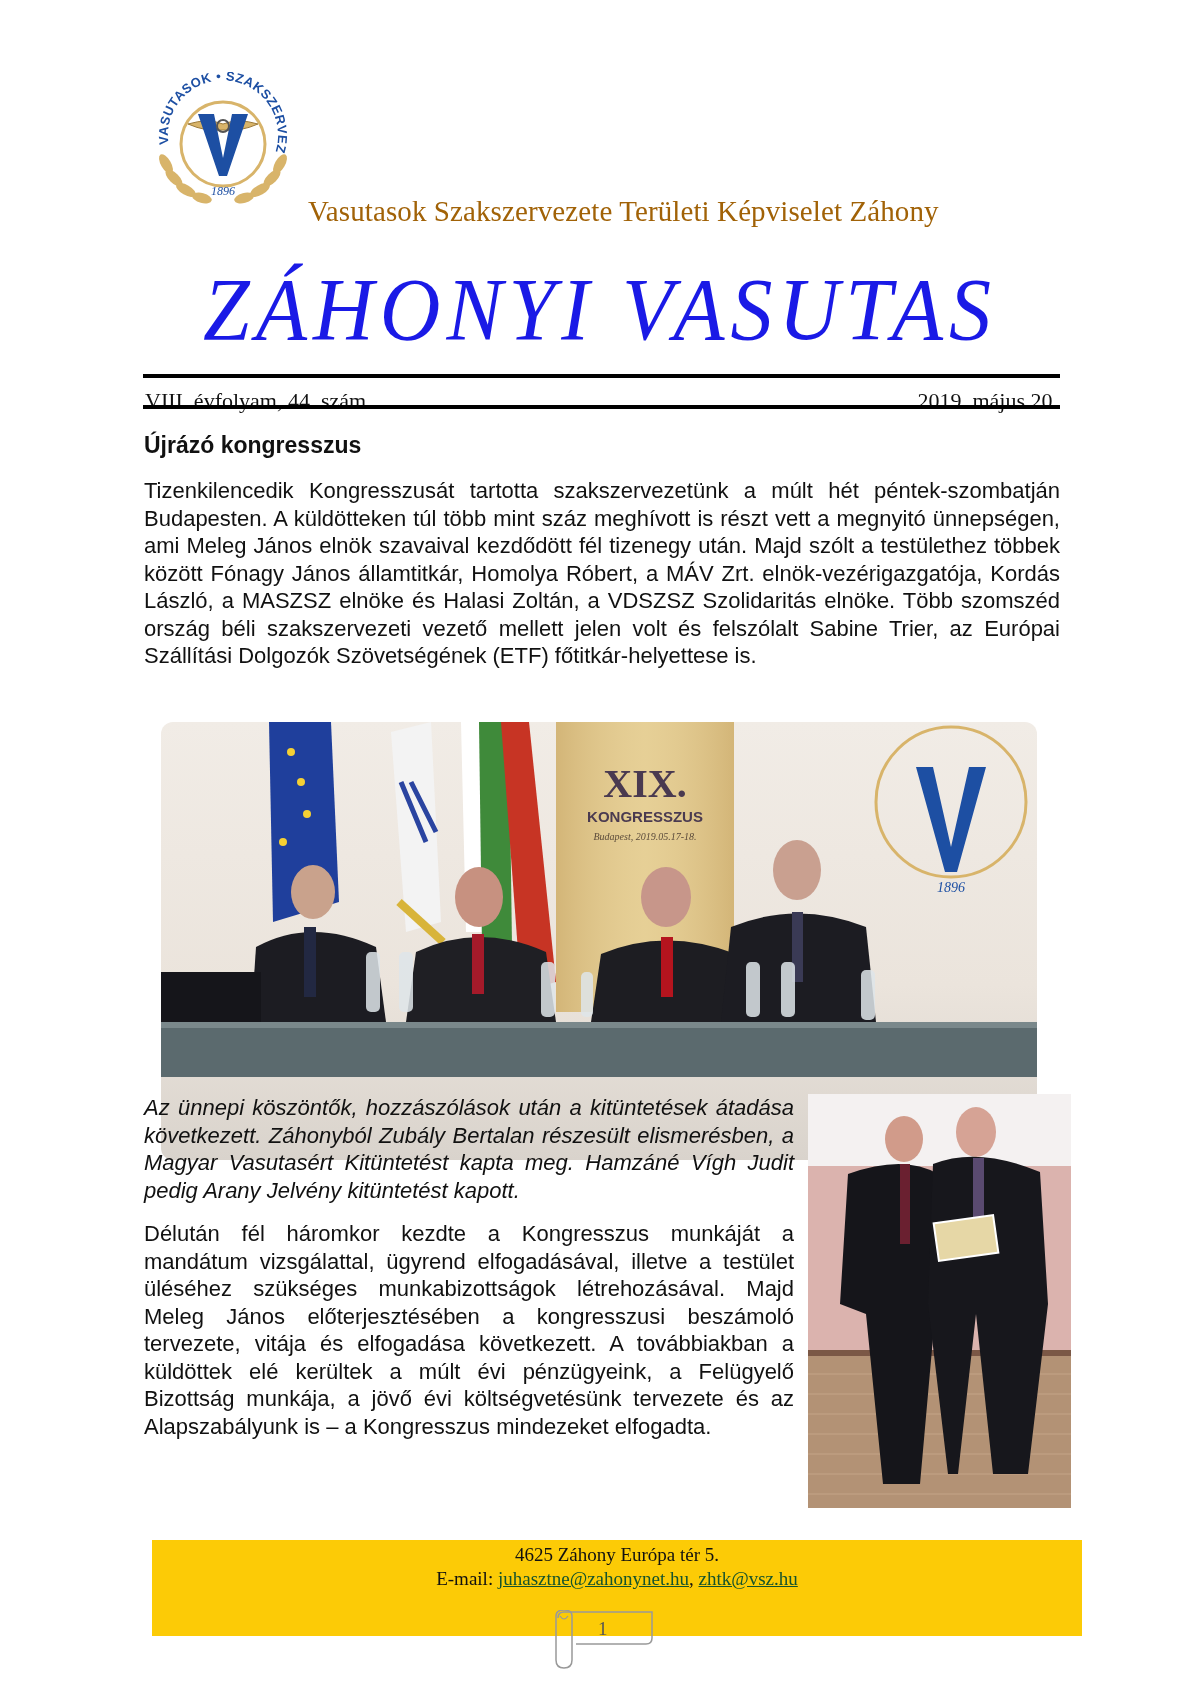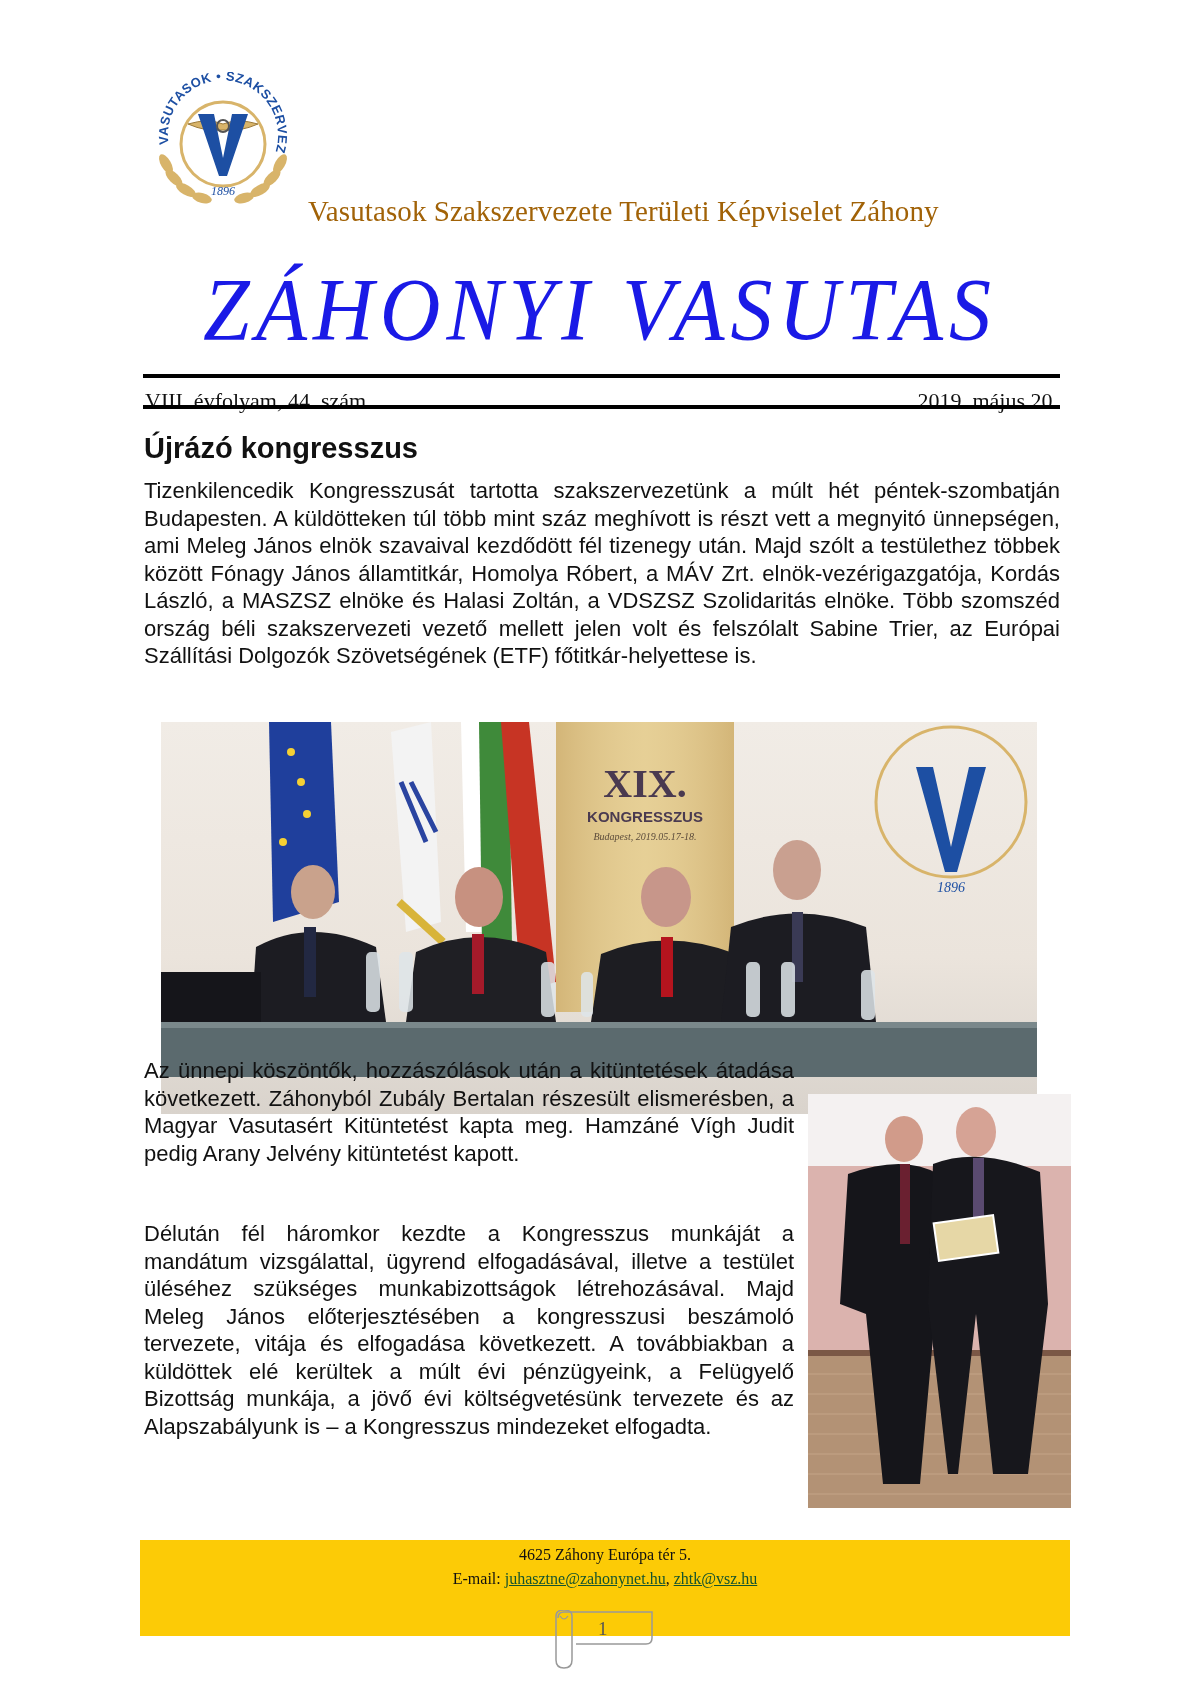--- a/index.html
+++ b/index.html
@@ -25,45 +25,46 @@
     .rule-top { position: absolute; left: 143px; top: 374px; width: 917px; height: 4px; background: #000; }
     .rule-bottom { position: absolute; left: 143px; top: 405px; width: 917px; height: 4px; background: #000; }
     .issue-line {
       position: absolute; left: 145px; top: 379px; width: 913px; height: 44px;
       font-family: "Liberation Serif", serif; font-size: 22px; color: #111;
       display: flex; justify-content: space-between; align-items: center;
     }
 
     .headline {
       position: absolute; left: 144px; top: 432px;
-      font-family: "Liberation Sans", sans-serif; font-weight: bold; font-size: 29px; color: #111;
+      font-family: "Liberation Sans", sans-serif; font-weight: bold; font-size: 23px; color: #111;
     }
 
     .para {
       position: absolute; font-size: 22px; line-height: 27.5px; text-align: justify; color: #111;
     }
     .p1 { left: 144px; top: 477px; width: 916px; }
-    .p2 { left: 144px; top: 1057px; width: 650px; }
+    .p2 { left: 144px; top: 1094px; width: 650px; font-style: italic; }
     .p3 { left: 144px; top: 1220px; width: 650px; }
 
     
     .photo1 {
-      position: absolute; left: 161px; top: 722px; width: 876px; height: 392px; overflow: hidden;
+      position: absolute; left: 161px; top: 722px; width: 876px; height: 438px; overflow: hidden;
       background: linear-gradient(180deg, #f1ece6 0%, #ebe4dc 60%, #d9d3cc 100%);
+      border-radius: 12px;
     }
     .photo2 {
       position: absolute; left: 808px; top: 1094px; width: 263px; height: 414px; overflow: hidden;
       background: #f2efef;
     }
 
     
     .footer {
-      position: absolute; left: 140px; top: 1540px; width: 930px; height: 96px;
+      position: absolute; left: 152px; top: 1540px; width: 930px; height: 96px;
       background: #fccb06; text-align: center;
-      font-family: "Liberation Serif", serif; font-size: 16px; line-height: 24px; color: #111;
+      font-family: "Liberation Serif", serif; font-size: 19px; line-height: 24px; color: #111;
       padding-top: 3px;
     }
     .footer a { color: #14532d; text-decoration: underline; }
 
     .page-scroll { position: absolute; left: 548px; top: 1610px; width: 112px; height: 80px; }
     .page-num {
       position: absolute; left: 598px; top: 1618px; font-family: "Liberation Serif", serif; font-size: 19px; color: #555;
     }
   </style>
 </head>

